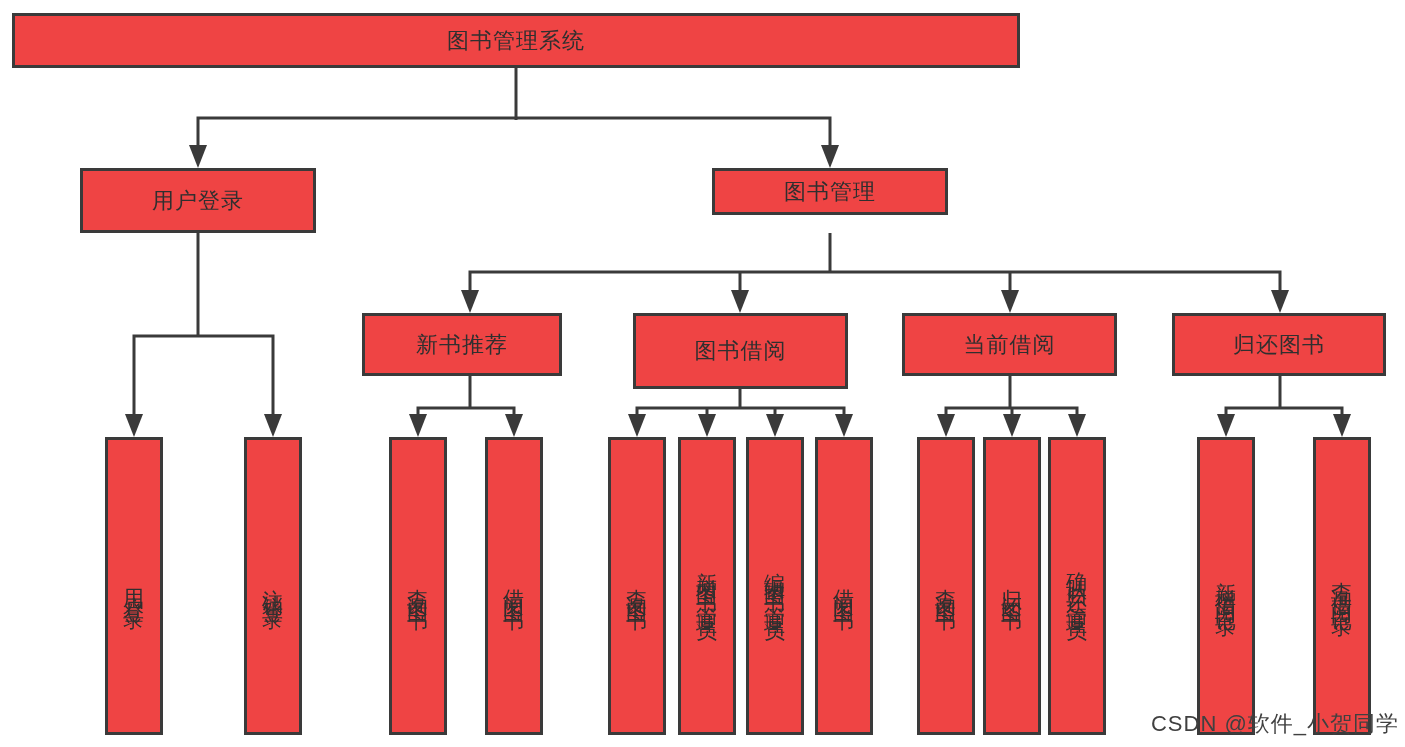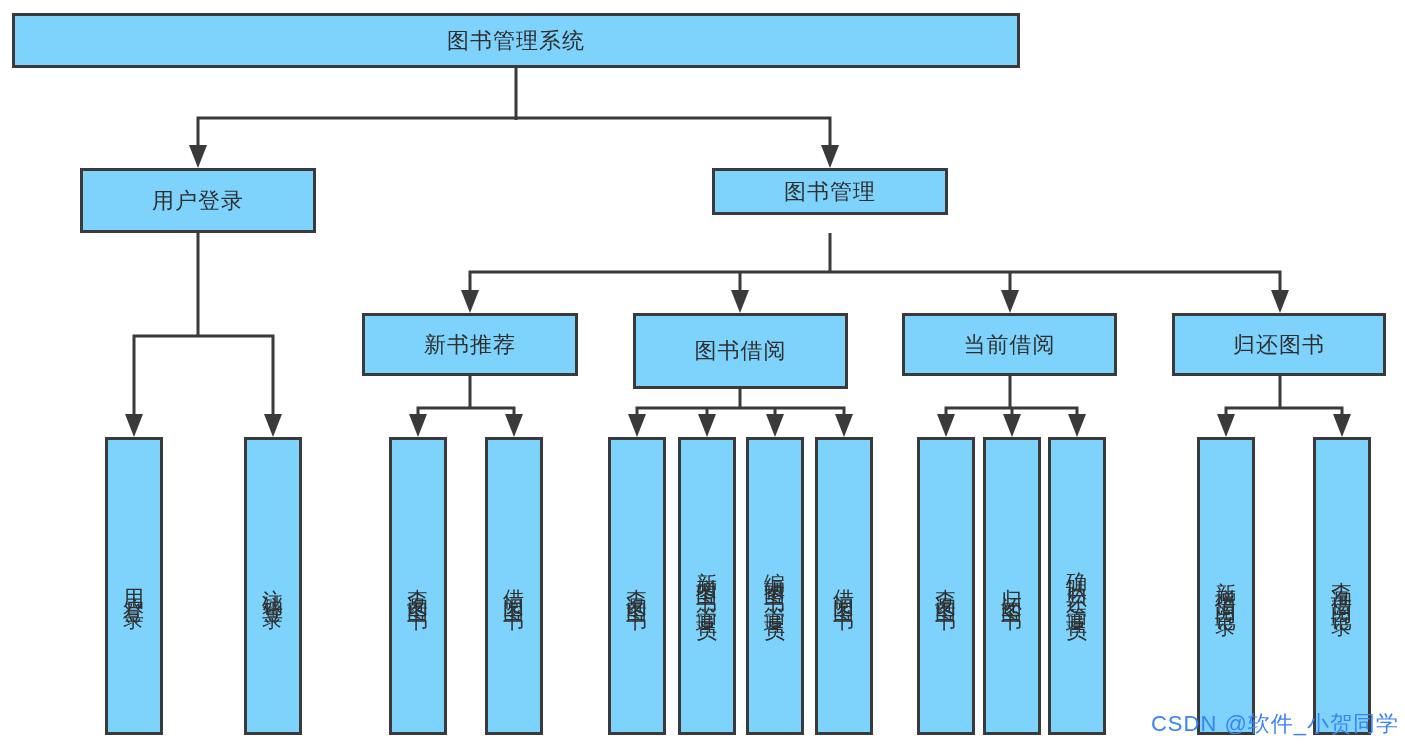--- a/index.html
+++ b/index.html
@@ -2,33 +2,33 @@
 <html><head>
 <meta charset="utf-8">
 <style>
   html,body{margin:0;padding:0;background:#ffffff;}
   #canvas{
     position:relative;width:1405px;height:747px;background:#ffffff;overflow:hidden;
     font-family:"Liberation Sans","DejaVu Sans",sans-serif;color:#2f2f2f;
   }
   #wires{position:absolute;left:0;top:0;z-index:1;}
   .node{
-    position:absolute;z-index:2;background:#7dd3fc;border:3px solid #3a3a3a;
+    position:absolute;z-index:2;background:#ef4444;border:3px solid #3a3a3a;
     display:flex;align-items:center;justify-content:center;box-sizing:border-box;
   }
   .h-node span{
     font-size:22px;letter-spacing:1px;white-space:nowrap;line-height:1;
   }
   .v-node span{
     writing-mode:vertical-rl;text-orientation:mixed;
     font-size:21px;letter-spacing:7px;line-height:1;max-height:290px;
   }
   #watermark{
     position:absolute;right:6px;bottom:8px;z-index:5;
-    font-size:22px;color:#3b82f6;letter-spacing:1px;white-space:nowrap;
+    font-size:22px;color:#404040;letter-spacing:1px;white-space:nowrap;
   }
 </style>
 </head>
 <body>
 
 <div id="canvas">
 
   <svg id="wires" width="1405" height="747" viewBox="0 0 1405 747">
     <g stroke="#3a3a3a" stroke-width="3" fill="none">
 
@@ -82,21 +82,21 @@
     <span>图书管理系统</span>
   </div>
 
   <div class="node h-node" style="left:80px;top:168px;width:236px;height:65px">
     <span>用户登录</span>
   </div>
   <div class="node h-node" style="left:712px;top:168px;width:236px;height:47px">
     <span>图书管理</span>
   </div>
 
-  <div class="node h-node" style="left:362px;top:313px;width:216px;height:63px">
+  <div class="node h-node" style="left:362px;top:313px;width:200px;height:63px">
     <span>新书推荐</span>
   </div>
   <div class="node h-node" style="left:633px;top:313px;width:215px;height:76px">
     <span>图书借阅</span>
   </div>
   <div class="node h-node" style="left:902px;top:313px;width:215px;height:63px">
     <span>当前借阅</span>
   </div>
   <div class="node h-node" style="left:1172px;top:313px;width:214px;height:63px">
     <span>归还图书</span>

